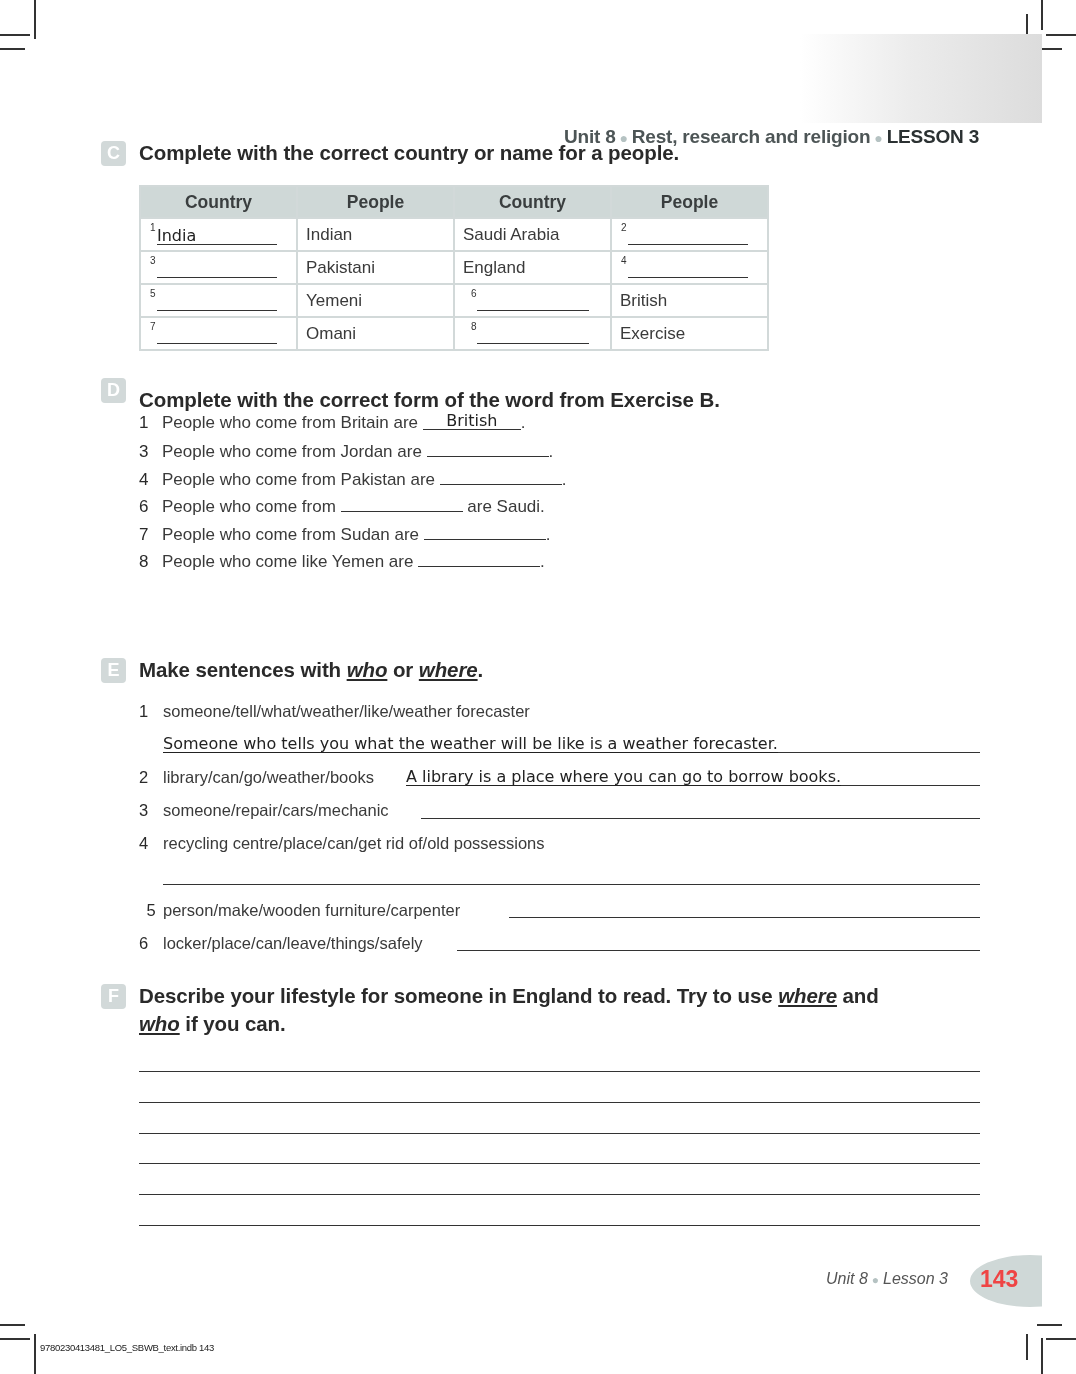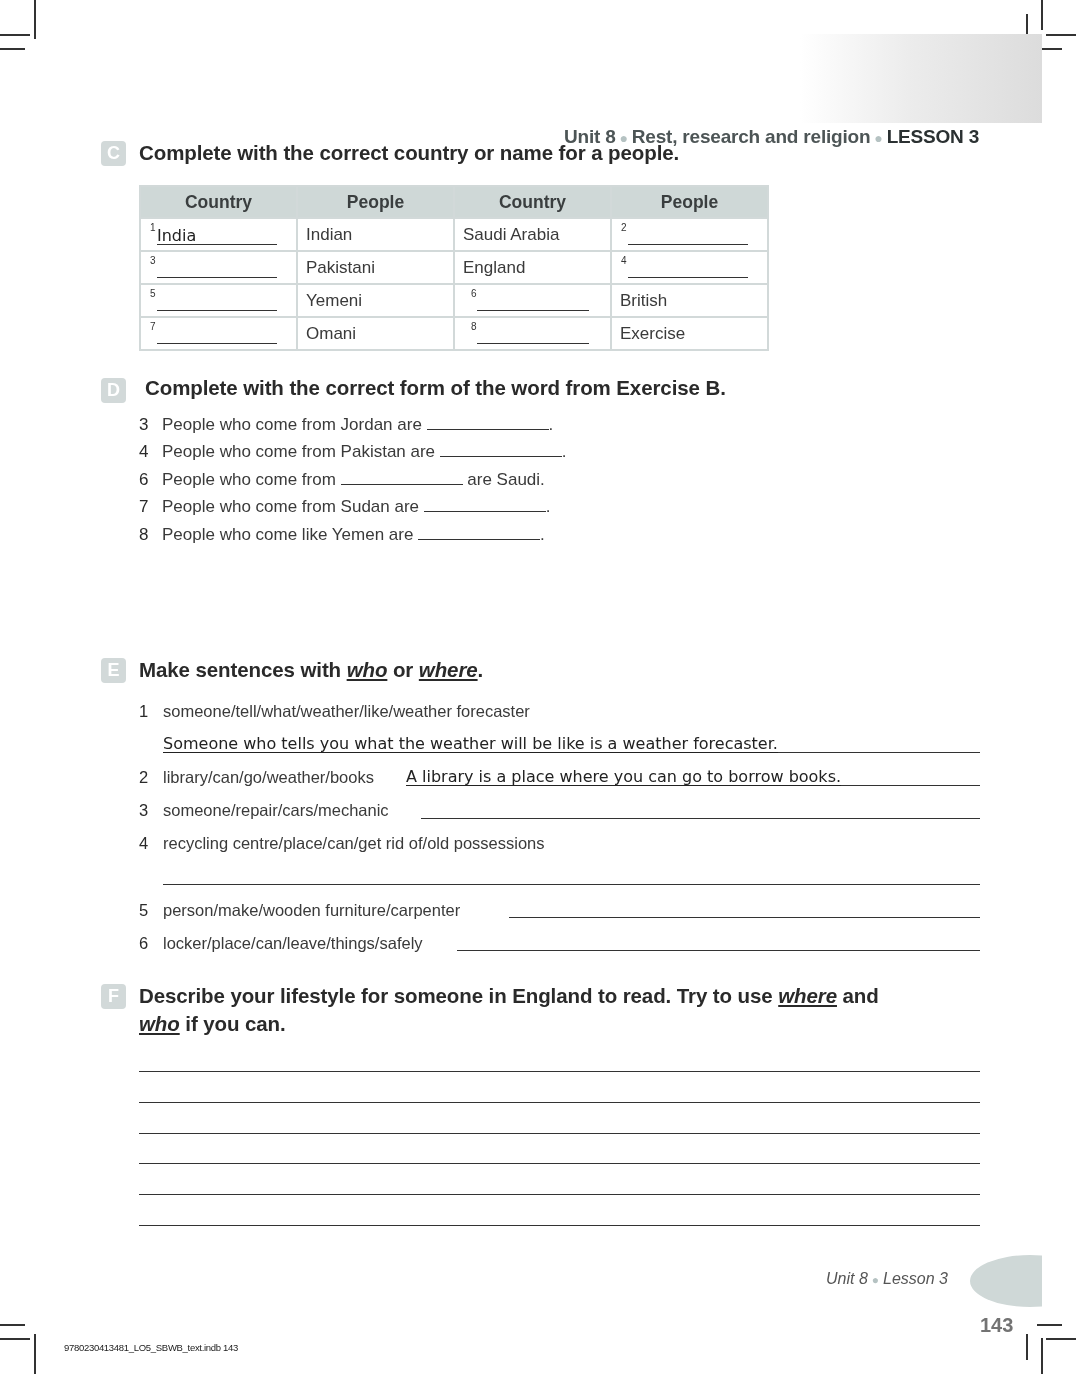--- a/index.html
+++ b/index.html
@@ -48,21 +48,21 @@
   .e-row .n { display: inline-block; width: 24px; color: #2a2a2a; }
   .line { position: absolute; border-bottom: 1.5px solid #333; }
   .hand-e { position: absolute; font-family: "DejaVu Sans", sans-serif; font-size: 16px; color: #222; white-space: nowrap; }
   .hand-e .ul { text-decoration: underline; text-underline-offset: 3px; }
 
   
   .foot-label { position: absolute; right: 128px; top: 1270px; font-family: "Liberation Sans", sans-serif; font-style: italic;
     font-size: 16px; color: #555; white-space: nowrap; }
   .foot-label .dot { color: #b5c2c2; margin: 0 4px; font-size: 12px; font-style: normal; }
   .page-oval { position: absolute; left: 970px; top: 1255px; width: 120px; height: 52px; border-radius: 50%; background: #cfd8d7; }
-  .page-num { position: absolute; left: 980px; top: 1266px; font-family: "Liberation Sans", sans-serif; font-weight: bold; font-size: 20px; color: #737373; margin-top: 48px; }
+  .page-num { position: absolute; left: 980px; top: 1266px; font-family: "Liberation Sans", sans-serif; font-weight: bold; font-size: 23px; color: #ef4444; }
   .page-oval-clip { position: absolute; left: 1042px; top: 1240px; width: 60px; height: 80px; background: #fff; }
   .slug { position: absolute; font-family: "Liberation Sans", sans-serif; font-size: 9.5px; color: #222; white-space: nowrap; letter-spacing: -0.3px; }
 </style>
 </head>
 <body>
 
 <div class="crop" style="left:34px;top:0;width:2px;height:39px;"></div>
 <div class="crop" style="left:0;top:34px;width:30px;height:2px;"></div>
 <div class="crop" style="left:0;top:48px;width:25px;height:2px;"></div>
 <div class="crop" style="left:1026px;top:14px;width:2px;height:26px;"></div>
@@ -142,23 +142,24 @@
       <td>
           <span class="num" style="left:16px;">8</span>
           <span class="blank shift"></span>
         </td>
       <td>Exercise</td>
     </tr>
   </tbody>
 </table>
 
 <div class="badge" style="left:101px;top:378px;">D</div>
-<div class="heading" style="top:376px;margin-left:6px;">Complete with the correct form of the word from Exercise B.</div>
+<div class="heading" style="top:388px;">Complete with the correct form of the word from Exercise B.</div>
 
 <div class="dlist">
+  <div class="row"><span class="n">1</span><span>People who come from Britain are </span><span class="gap" style="width:98px;"><span class="hand">British</span></span><span>.</span></div>
   <div class="row"><span class="n">3</span><span>People who come from Jordan are </span><span class="gap"></span><span>.</span></div>
   <div class="row"><span class="n">4</span><span>People who come from Pakistan are </span><span class="gap"></span><span>.</span></div>
   <div class="row"><span class="n">6</span><span>People who come from </span><span class="gap"></span><span> are Saudi.</span></div>
   <div class="row"><span class="n">7</span><span>People who come from Sudan are </span><span class="gap"></span><span>.</span></div>
   <div class="row"><span class="n">8</span><span>People who come like Yemen are </span><span class="gap"></span><span>.</span></div>
 </div>
 
 <div class="badge" style="left:101px;top:658px;">E</div>
 <div class="heading" style="top:658px;"><span>Make sentences with </span><i>who</i><span> or </span><i>where</i><span>.</span></div>
 
@@ -169,21 +170,21 @@
 <div class="e-row" style="top:768px;"><span class="n">2</span><span>library/can/go/weather/books</span></div>
 <div class="line" style="left:406px;top:769px;width:574px;height:16px;"></div>
 <div class="hand-e" style="left:406px;top:767px;"><span class="ul">A library is a place where you can go to borrow books.</span></div>
 
 <div class="e-row" style="top:801px;"><span class="n">3</span><span>someone/repair/cars/mechanic</span></div>
 <div class="line" style="left:421px;top:802px;width:559px;height:16px;"></div>
 
 <div class="e-row" style="top:834px;"><span class="n">4</span><span>recycling centre/place/can/get rid of/old possessions</span></div>
 <div class="line" style="left:163px;top:868px;width:817px;height:16px;"></div>
 
-<div class="e-row" style="top:901px;"><span class="n">5</span><span>person/make/wooden furniture/carpenter</span></div>
+<div class="e-row" style="top:901px;text-align:center;"><span class="n">5</span><span>person/make/wooden furniture/carpenter</span></div>
 <div class="line" style="left:509px;top:901px;width:471px;height:16px;"></div>
 
 <div class="e-row" style="top:934px;"><span class="n">6</span><span>locker/place/can/leave/things/safely</span></div>
 <div class="line" style="left:457px;top:934px;width:523px;height:16px;"></div>
 
 <div class="badge" style="left:101px;top:984px;">F</div>
 <div class="heading" style="top:984px;"><span>Describe your lifestyle for someone in England to read. Try to use </span><i>where</i><span> and</span></div>
 <div class="heading" style="top:1012px;"><i>who</i><span> if you can.</span></div>
 
 <div class="line" style="left:139px;top:1055px;width:841px;height:16px;"></div>
@@ -191,14 +192,14 @@
 <div class="line" style="left:139px;top:1117px;width:841px;height:16px;"></div>
 <div class="line" style="left:139px;top:1147px;width:841px;height:16px;"></div>
 <div class="line" style="left:139px;top:1178px;width:841px;height:16px;"></div>
 <div class="line" style="left:139px;top:1209px;width:841px;height:16px;"></div>
 
 <div class="foot-label"><span>Unit 8</span><span class="dot">●</span><span>Lesson 3</span></div>
 <div class="page-oval"></div>
 <div class="page-oval-clip"></div>
 <div class="page-num">143</div>
 
-<div class="slug" style="left:64px;top:1342px;">9780230413481_LO5_SBWB_text.indb   143</div>
+<div class="slug" style="left:40px;top:1342px;">9780230413481_LO5_SBWB_text.indb   143</div>
 <div class="slug" style="left:986px;top:1342px;margin-top:40px;">13/05/2019   12:05</div>
 
 </body></html>

